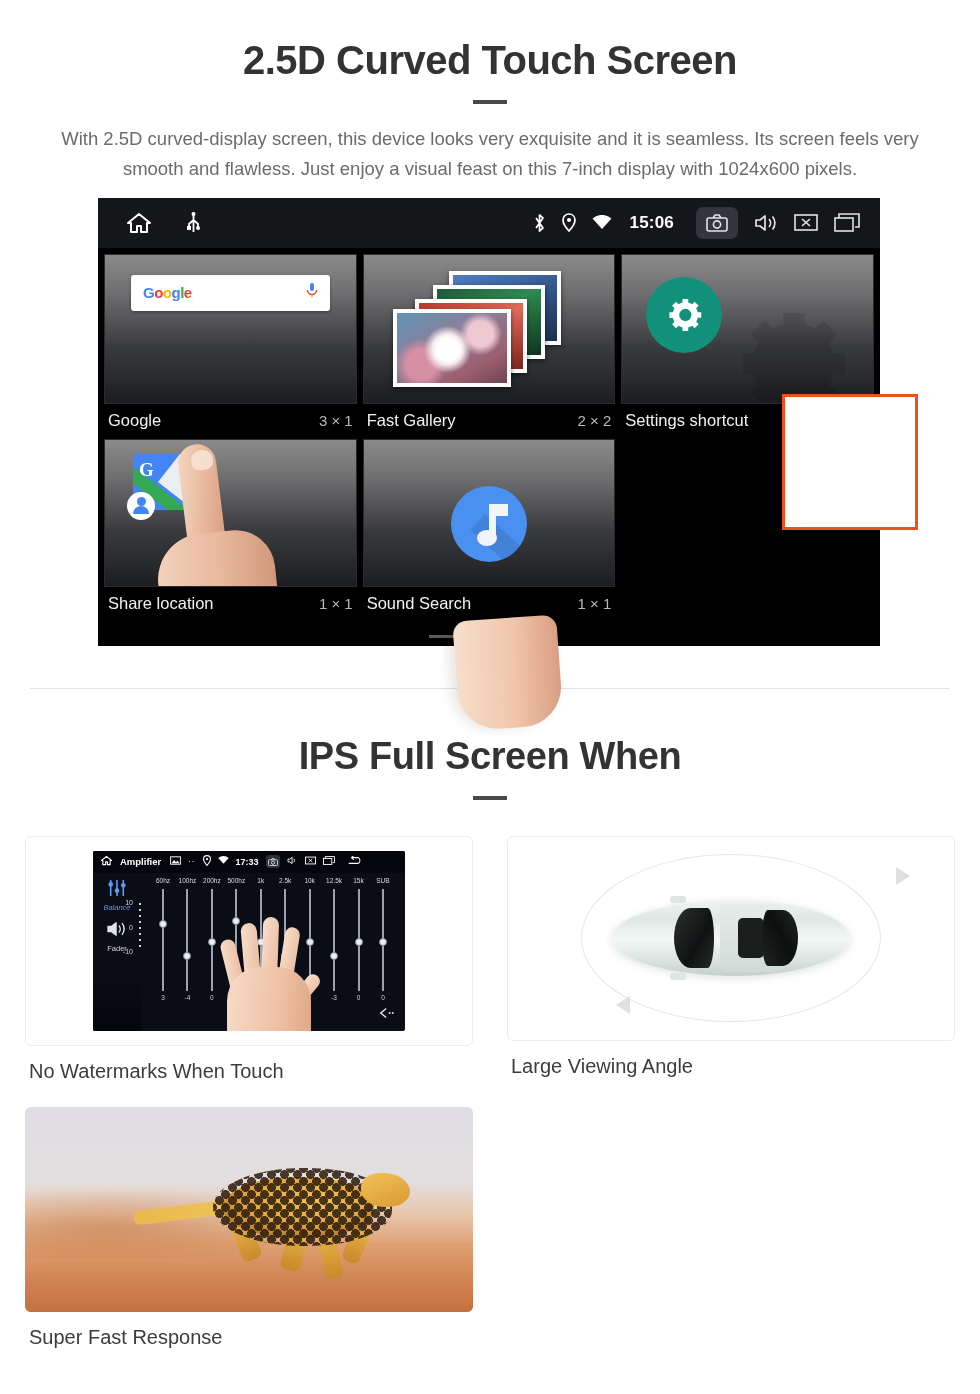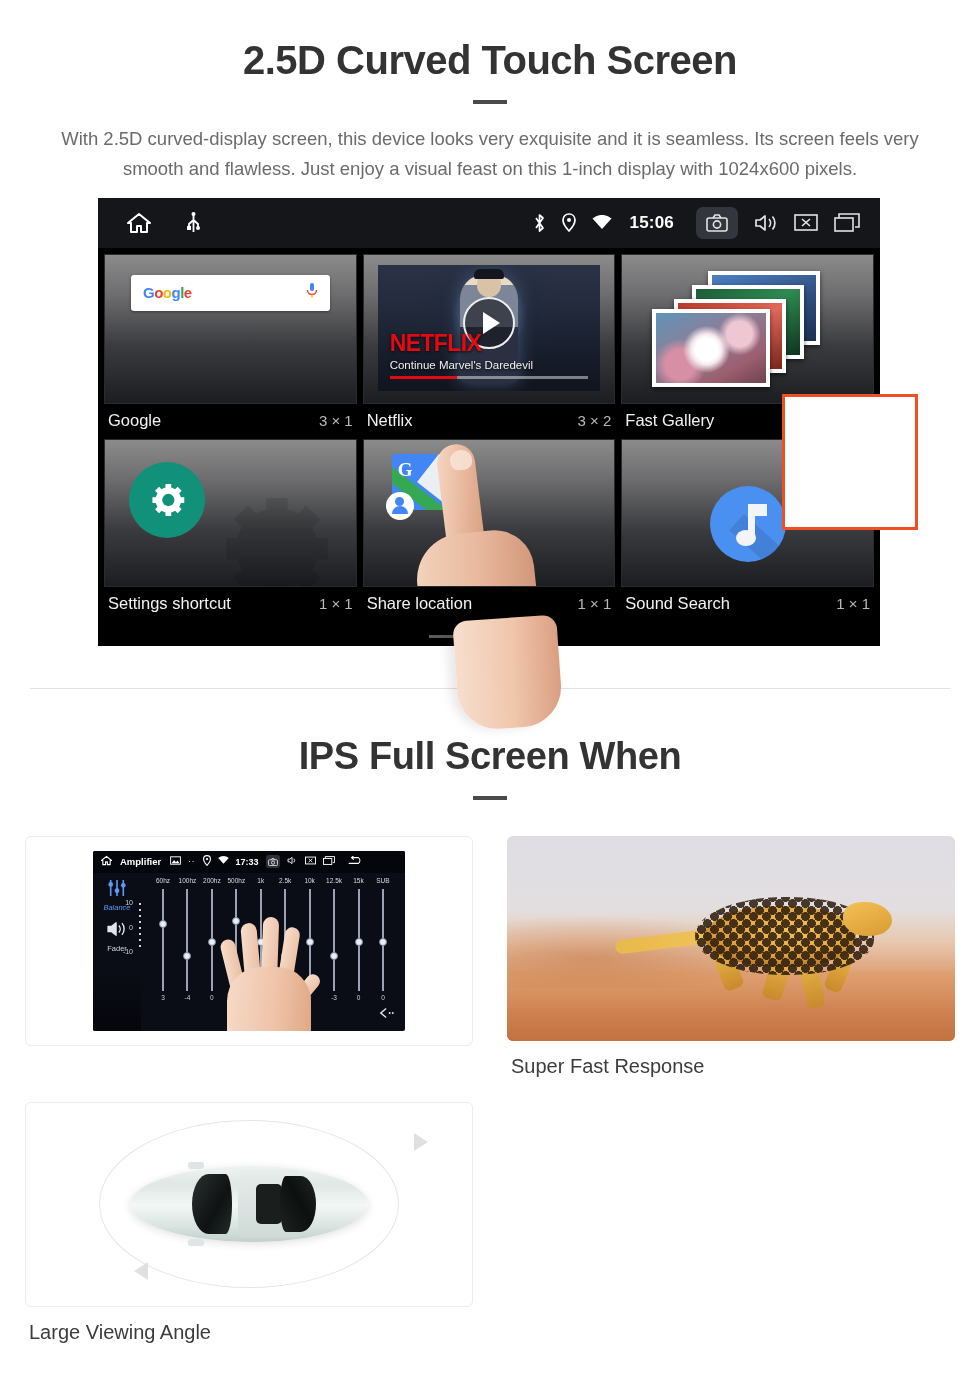--- a/index.html
+++ b/index.html
@@ -456,21 +456,21 @@
   .car-mirror.l { left:58px; top:-4px; }
   .car-mirror.r { left:58px; bottom:-4px; }
 </style>
 </head>
 <body>
 
 <div class="section-one">
 
   <div class="main-title">2.5D Curved Touch Screen</div>
   <div class="title-rule"></div>
-  <div class="subtitle">With 2.5D curved-display screen, this device looks very exquisite and it is seamless. Its screen feels very smooth and flawless. Just enjoy a visual feast on this 1-inch display with 1024x600 pixels.</div>
+  <div class="subtitle">With 2.5D curved-display screen, this device looks very exquisite and it is seamless. Its screen feels very smooth and flawless. Just enjoy a visual feast on this 7-inch display with 1024x600 pixels.</div>
 
   <div class="device-wrap">
 
     <div class="device">
 
       <div class="statusbar">
         <div class="sb-left">
           <span class="sb-icon">
             <svg width="26" height="24" viewBox="0 0 26 24">
                 <path d="M13 3 L2 12 h3 v9 h6 v-6 h4 v6 h6 v-9 h3 Z" fill="none" stroke="#fff" stroke-width="2" stroke-linejoin="round"></path>
@@ -546,40 +546,20 @@
                   </svg>
               </span>
             </div>
           </div>
           <div class="wlabelrow">
             <span class="wname">Google</span>
             <span class="wsize">3 × 1</span>
           </div>
         </div>
 
-        <div class="wcell">
-          <div class="wtile">
-            <div class="nfx">
-              <div class="nfx-bg"></div>
-              <div class="nfx-figure"></div>
-              <div class="nfx-head"></div>
-              <div class="nfx-hat"></div>
-              <div class="nfx-play">
-                  <i></i>
-                </div>
-              <div class="nfx-brand">NETFLIX</div>
-              <div class="nfx-sub">Continue Marvel's Daredevil</div>
-              <div class="nfx-bar"></div>
-            </div>
-          </div>
-          <div class="wlabelrow">
-            <span class="wname">Netflix</span>
-            <span class="wsize">3 × 2</span>
-          </div>
-        </div>
 
         <div class="wcell">
           <div class="wtile">
             <div class="pg">
               <div class="pg-card pg-1">
                   <span></span>
                 </div>
               <div class="pg-card pg-2">
                   <span></span>
                 </div>
@@ -864,49 +844,50 @@
             <div class="ah-f ah-f1"></div>
             <div class="ah-f ah-f2"></div>
             <div class="ah-f ah-f3"></div>
             <div class="ah-f ah-f4"></div>
             <div class="ah-f ah-f5"></div>
             <div class="ah-palm"></div>
           </div>
 
         </div>
       </div>
-    </div>
-
-    <div class="cellv">
-      <div class="img-cheetah">
-        <div class="ch-sand"></div>
-        <div class="ch-dust"></div>
-        <div class="ch-tail"></div>
-        <div class="ch-leg ch-l3"></div>
-        <div class="ch-leg ch-l1"></div>
-        <div class="ch-leg ch-l2"></div>
-        <div class="ch-leg ch-l4"></div>
-        <div class="ch-body"></div>
-        <div class="ch-spots"></div>
-        <div class="ch-head"></div>
-      </div>
-      <div class="caption">Super Fast Response</div>
+      <div class="caption">No Watermarks When Touch</div>
     </div>
 
     <div class="cellv">
       <div class="img-car">
         <div class="car-ellipse"></div>
         <div class="car-arrow a1"></div>
         <div class="car-arrow a2"></div>
         <div class="car-body">
           <div class="car-wind-f"></div>
           <div class="car-roof"></div>
           <div class="car-sunroof"></div>
           <div class="car-wind-r"></div>
           <div class="car-mirror l"></div>
           <div class="car-mirror r"></div>
         </div>
       </div>
       <div class="caption">Large Viewing Angle</div>
     </div>
 
+    <div class="cellv">
+      <div class="img-cheetah">
+        <div class="ch-sand"></div>
+        <div class="ch-dust"></div>
+        <div class="ch-tail"></div>
+        <div class="ch-leg ch-l3"></div>
+        <div class="ch-leg ch-l1"></div>
+        <div class="ch-leg ch-l2"></div>
+        <div class="ch-leg ch-l4"></div>
+        <div class="ch-body"></div>
+        <div class="ch-spots"></div>
+        <div class="ch-head"></div>
+      </div>
+      <div class="caption">Super Fast Response</div>
+    </div>
+
   </div>
 </div>
 
 </body></html>

